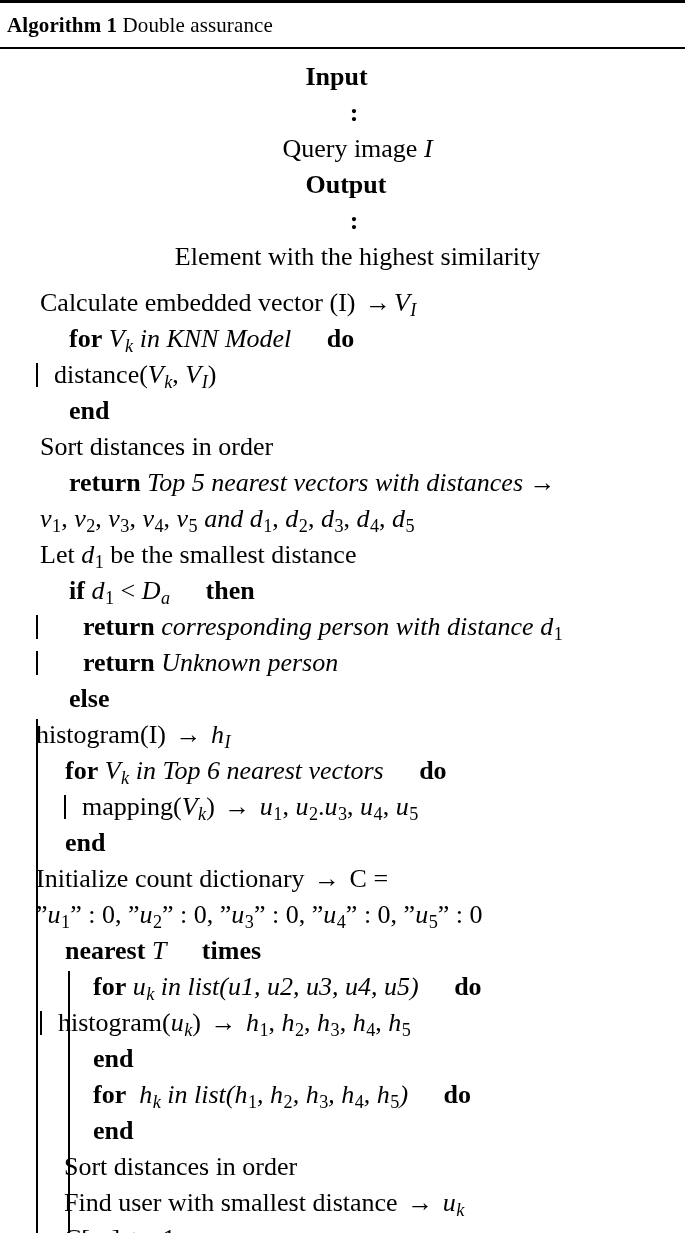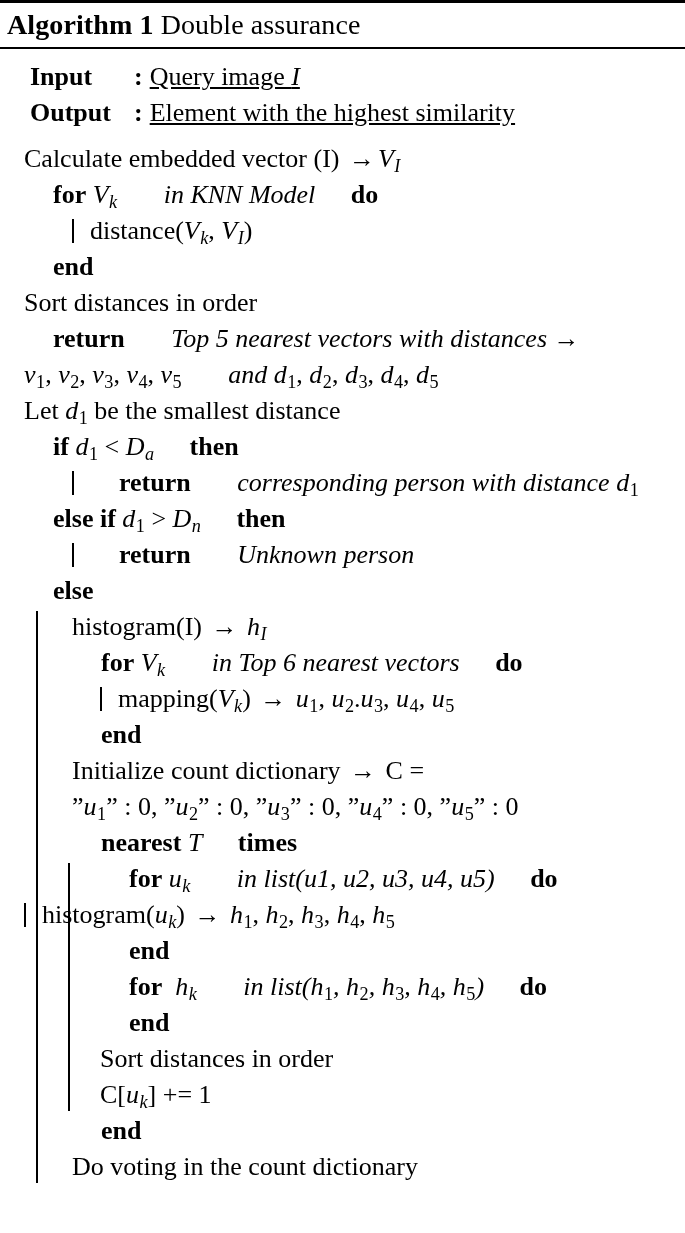--- a/index.html
+++ b/index.html
@@ -30,21 +30,21 @@
     width: 100%;
   }
   .rule-thin {
     height: 2px;
     background: #000;
     width: 100%;
   }
 
   
   .algo-caption {
-    font-size: 28px;
+    font-size: 21px;
     line-height: 36px;
     padding: 4px 0 4px 7px;
     white-space: nowrap;
     letter-spacing: 0.1px;
   }
   .algo-caption .caption-number { font-weight: bold; }
   .algo-caption .caption-title  { font-weight: normal; }
 
   
   .algo-body {
@@ -52,41 +52,42 @@
     font-size: 26px;
     line-height: 36px;
   }
 
   .io-block { margin-bottom: 10px; }
   .io-line {
     display: flex;
     align-items: center;
     padding-left: 30px;
     white-space: nowrap;
+    flex-direction: column;
   }
   .io-key {
     font-weight: bold;
     min-width: 104px;
     display: inline-block;
   }
   .io-sep { font-weight: bold; padding-right: 7px; }
-  .io-val { font-weight: normal; text-decoration: underline; }
+  .io-val { font-weight: normal; }
 
   
   .line {
     position: relative;
     white-space: nowrap;
-    padding-left: 24px;
+    padding-left: 40px;
     height: 36px;
   }
   .line .txt { display: inline-block; }
 
   
-  .ind1 { padding-left: 72px; }
-  .ind2 { padding-left: 100px; }
+  .ind1 { padding-left: 36px; }
+  .ind2 { padding-left: 64px; }
   .ind3 { }
 
   
   .barmark {
     display: inline-block;
     width: 2px;
     height: 24px;
     background: #000;
     vertical-align: -4px;
     margin-right: 16px;
@@ -98,21 +99,21 @@
     position: absolute;
     width: 2px;
     background: #000;
     top: 2px;
     bottom: 2px;
   }
   .rule-l1 { left: 36px; }
   .rule-l2 { left: 68px; }
 
   b, .kw { font-weight: bold; margin-left: 29px; }
-  i, .it { font-style: italic; margin-left: 40px; }
+  i, .it { font-style: italic; }
   .mi { font-style: italic; }
   .sub {
     font-size: 0.70em;
     vertical-align: -0.28em;
     font-style: italic;
     padding-left: 0.5px;
   }
   .subup {
     font-size: 0.70em;
     vertical-align: -0.28em;
@@ -184,23 +185,20 @@
     </div>
 
     <div class="line">
       <span class="txt"><b>if</b> <span class="mi">d</span><span class="subup">1</span> &lt; <span class="mi">D</span><span class="sub">a</span> <b>then</b></span>
     </div>
 
     <div class="line ind1">
       <span class="barmark"></span><span class="txt"><b>return</b> <span class="it">corresponding person with distance <span class="mi">d</span><span class="subup">1</span></span></span>
     </div>
 
-    <div class="line">
-      <span class="txt"><b>else if</b> <span class="mi">d</span><span class="subup">1</span> &gt; <span class="mi">D</span><span class="sub">n</span> <b>then</b></span>
-    </div>
 
     <div class="line ind1">
       <span class="barmark"></span><span class="txt"><b>return</b> <span class="it">Unknown person</span></span>
     </div>
 
     <div class="line">
       <span class="txt kw">else</span>
     </div>
 
     <div class="block">
@@ -255,20 +253,23 @@
 
 
         <div class="line ind2">
           <span class="txt kw">end</span>
         </div>
 
         <div class="line ind2">
           <span class="txt">Sort distances in order</span>
         </div>
 
+        <div class="line ind2">
+          <span class="txt">Find user with smallest distance <span class="arr">→</span> <span class="mi">u</span><span class="sub">k</span></span>
+        </div>
 
         <div class="line ind2">
           <span class="txt">C[<span class="mi">u</span><span class="sub">k</span>] += 1</span>
         </div>
       </div>
 
       <div class="line ind1">
         <span class="txt kw">end</span>
       </div>
 

